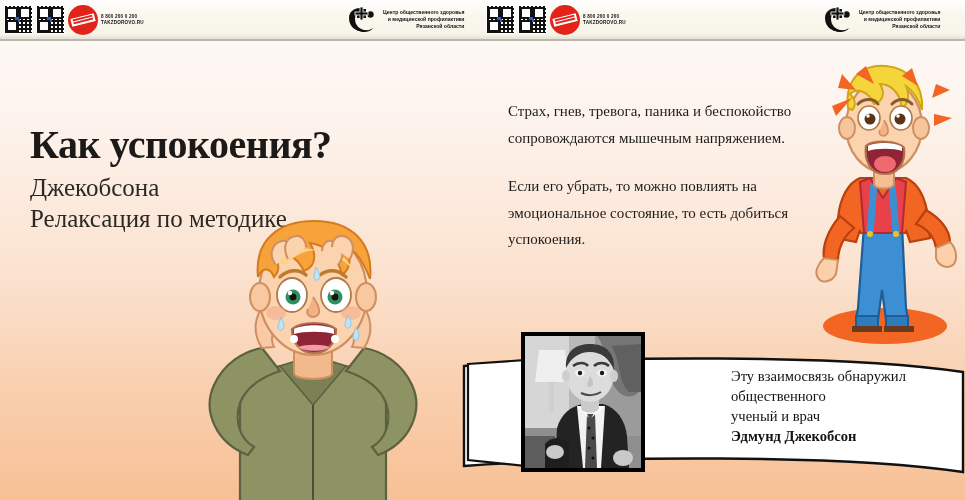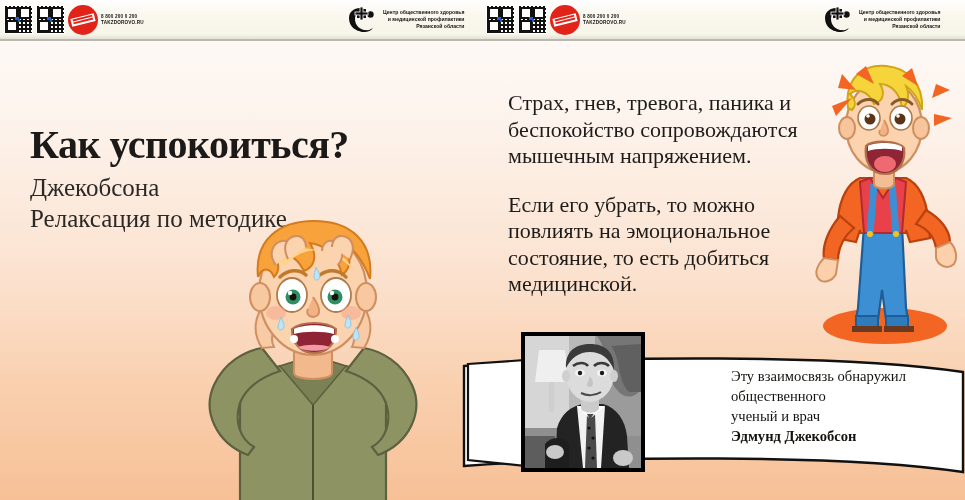--- a/index.html
+++ b/index.html
@@ -64,21 +64,21 @@
   #title{
     font-size:40px;font-weight:bold;color:#1c1a18;letter-spacing:-0.5px;
     line-height:46px;margin:0;
   }
   #subtitle{
     font-size:25px;color:#2b2926;line-height:31px;margin:4px 0 0 0;
   }
 
   
   #body-text{position:absolute;left:508px;top:86px;width:300px;}
-  #body-text p{margin:4px 0 22px 0;font-size:22px;line-height:26.5px;color:#1e1c1a;}
+  #body-text p{margin:12px 0 22px 0;font-size:15px;line-height:26.5px;color:#1e1c1a;}
   #body-text p:last-child{margin-bottom:0;}
 
   
   .char{position:absolute;}
   #boy{left:188px;top:205px;width:250px;height:300px;}
   #man{left:808px;top:58px;width:155px;height:290px;}
 
   
   #ribbon{position:absolute;left:462px;top:350px;width:503px;height:128px;}
   #photo{
@@ -175,30 +175,30 @@
       </div>
       <div class="emblem-txt">
         <div>Центр общественного здоровья</div>
         <div>и медицинской профилактики</div>
         <div>Рязанской области</div>
       </div>
     </div>
   </div>
 
   <div id="headline">
-    <div id="title">Как успокоиться?</div>
+    <div id="title">Как успокоения?</div>
     <div id="subtitle">
       <div>Джекобсона</div>
       <div>Релаксация по методике</div>
     </div>
   </div>
 
   <div id="body-text">
     <p>Страх, гнев, тревога, паника и беспокойство сопровождаются мышечным напряжением.</p>
-    <p>Если его убрать, то можно повлиять на эмоциональное состояние, то есть добиться медицинской.</p>
+    <p>Если его убрать, то можно повлиять на эмоциональное состояние, то есть добиться успокоения.</p>
   </div>
 
   <div class="char" id="boy">
     <svg width="250" height="300" viewBox="0 0 250 300">
 
       <path d="M52 300 L52 198 C52 178 70 166 92 161 L158 161 C180 166 198 178 198 198 L198 300 Z" fill="#8d9363" stroke="#5c6140" stroke-width="2.2"></path>
       <path d="M92 161 L125 200 L158 161 L145 157 L125 172 L105 157 Z" fill="#7b8154" stroke="#5c6140" stroke-width="1.6"></path>
       <line x1="125" y1="200" x2="125" y2="300" stroke="#4c5136" stroke-width="2"></line>
 
       <path d="M60 250 C28 238 14 206 26 180 C36 158 56 146 74 143 L92 166 C74 172 58 182 52 198 C46 216 52 234 66 242 Z" fill="#8d9363" stroke="#5c6140" stroke-width="2.2"></path>

